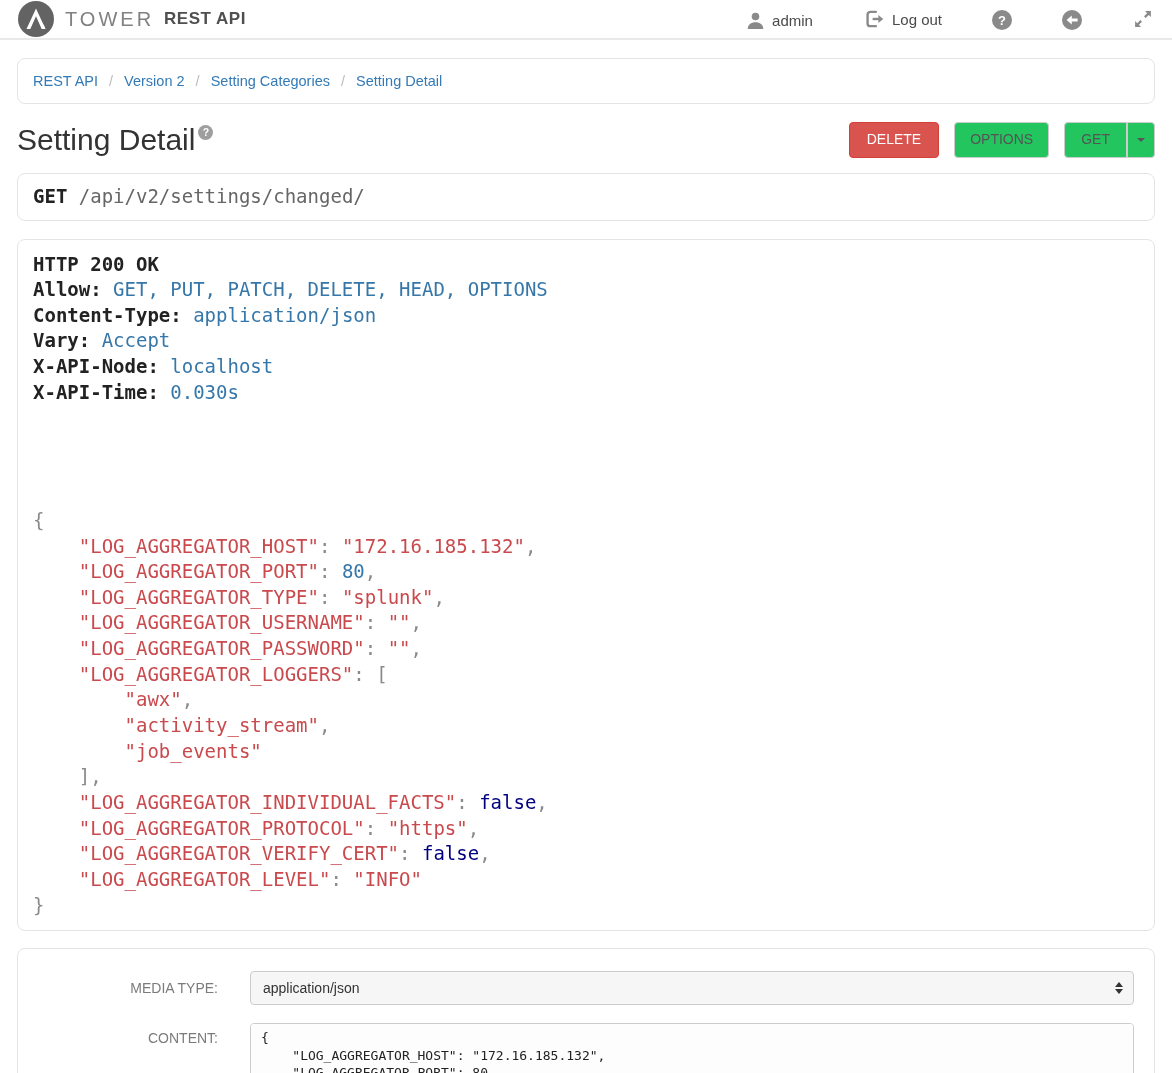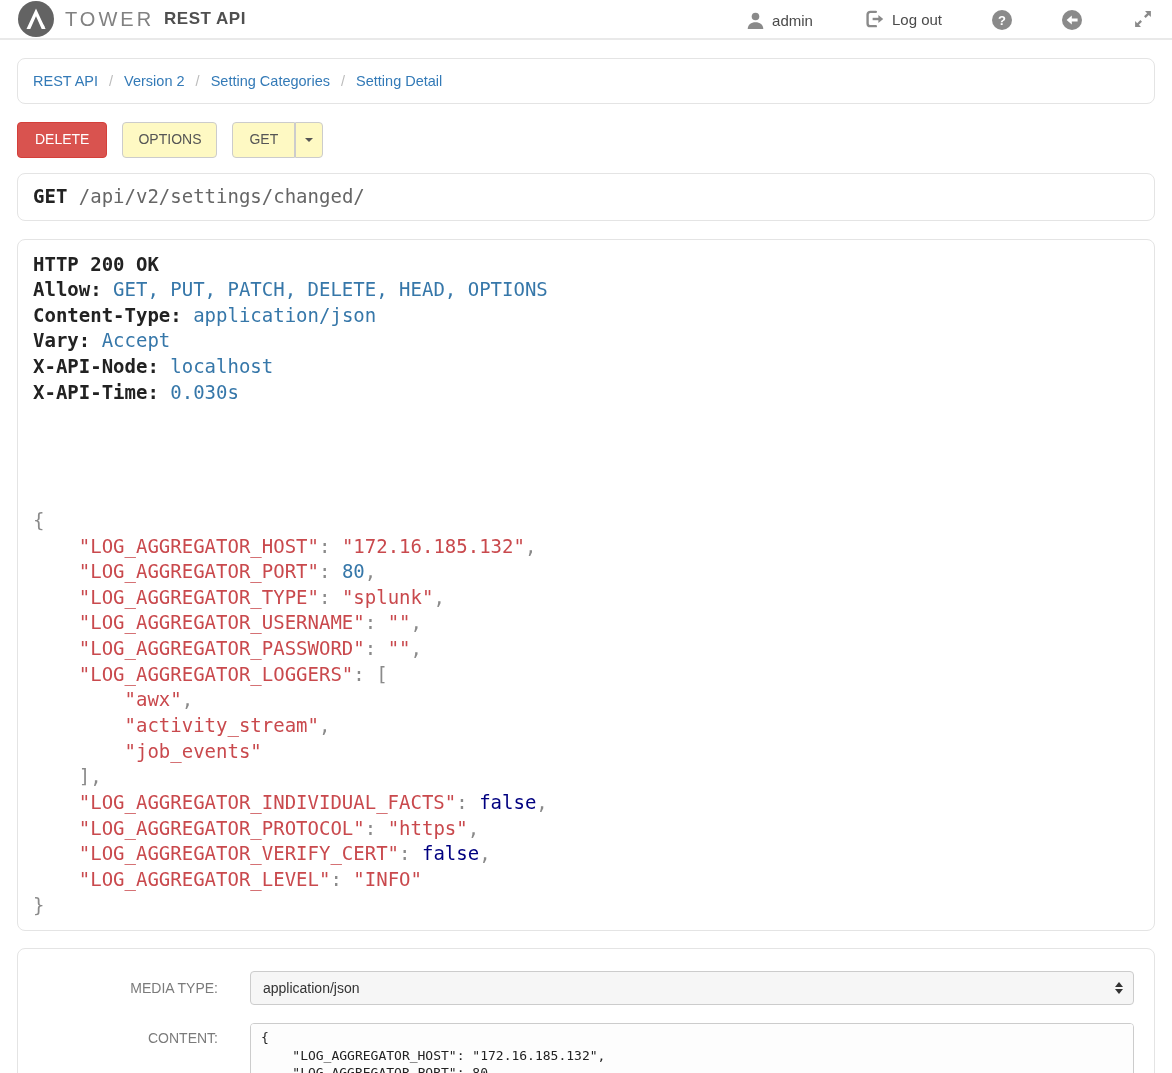--- a/index.html
+++ b/index.html
@@ -52,21 +52,21 @@
     align-items: center; justify-content: center;
     vertical-align: top; margin: 2px 0 0 3px; cursor: pointer;
   }
   .title-buttons { display: flex; align-items: flex-end; }
   .btn {
     font-size: 14px; border-radius: 4px; padding: 7px 15px;
     border: 1px solid transparent; cursor: pointer; font-family: inherit; line-height: 1.42;
   }
   .btn + .btn, .btn + .btn-group, .btn-group { margin-left: 15px; }
   .btn-danger  { background: #d9534f; border-color: #d43f3a; color: #fff; padding: 7px 17px; }
-  .btn-default { background: #fef9c3; border-color: #ccc; color: #555; }
+  .btn-default { background: #22c55e; border-color: #ccc; color: #555; }
   .btn-group { display: inline-flex; }
   .btn-group .btn { margin-left: 0; }
   .get-btn   { border-radius: 4px 0 0 4px; padding: 7px 16px; }
   .caret-btn { border-radius: 0 4px 4px 0; margin-left: -1px; padding: 7px 9px; }
   .caret {
     display: inline-block; width: 0; height: 0;
     border-top: 4px solid #555;
     border-left: 4px solid transparent; border-right: 4px solid transparent;
     vertical-align: middle;
   }
@@ -179,20 +179,23 @@
     <a>REST API</a>
     <span class="sep">/</span>
     <a>Version 2</a>
     <span class="sep">/</span>
     <a>Setting Categories</a>
     <span class="sep">/</span>
     <a>Setting Detail</a>
   </nav>
 
   <div class="title-row">
+    <h1>
+      <span>Setting Detail</span><span class="title-help">?</span>
+    </h1>
     <div class="title-buttons">
       <button class="btn btn-danger">DELETE</button>
       <button class="btn btn-default">OPTIONS</button>
       <div class="btn-group">
         <button class="btn btn-default get-btn">GET</button>
         <button class="btn btn-default caret-btn">
           <span class="caret"></span>
         </button>
       </div>
     </div>

